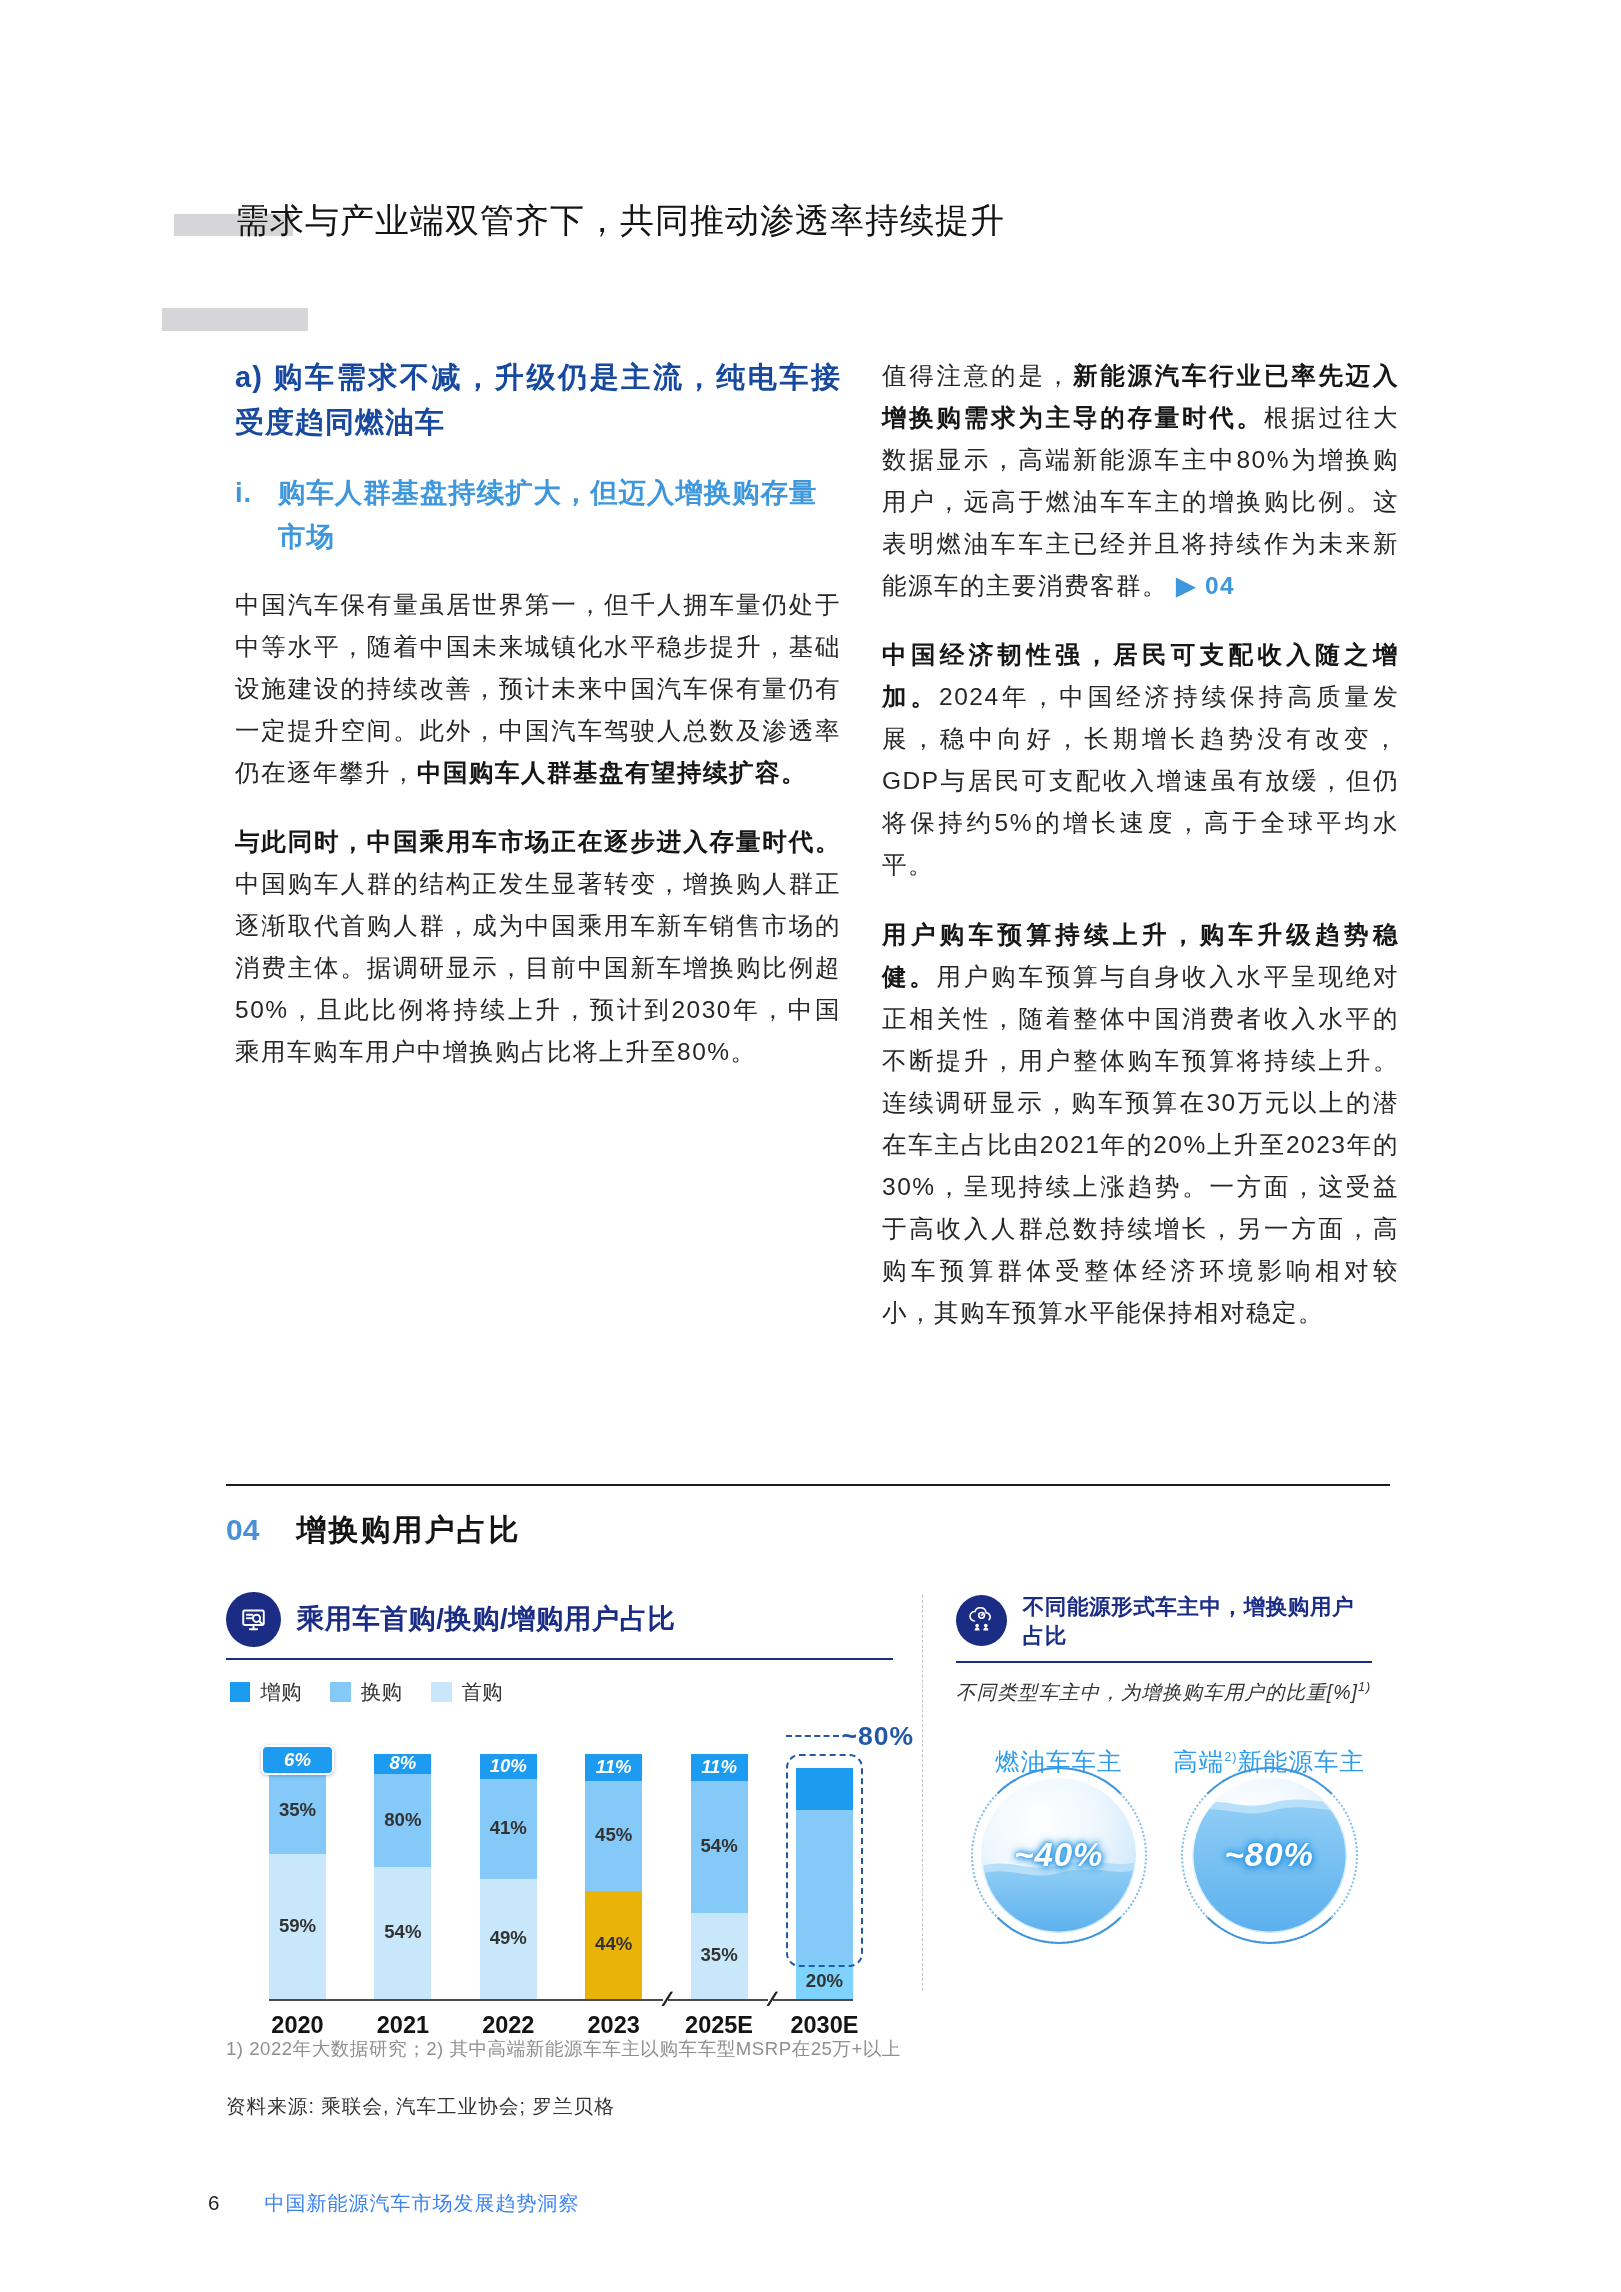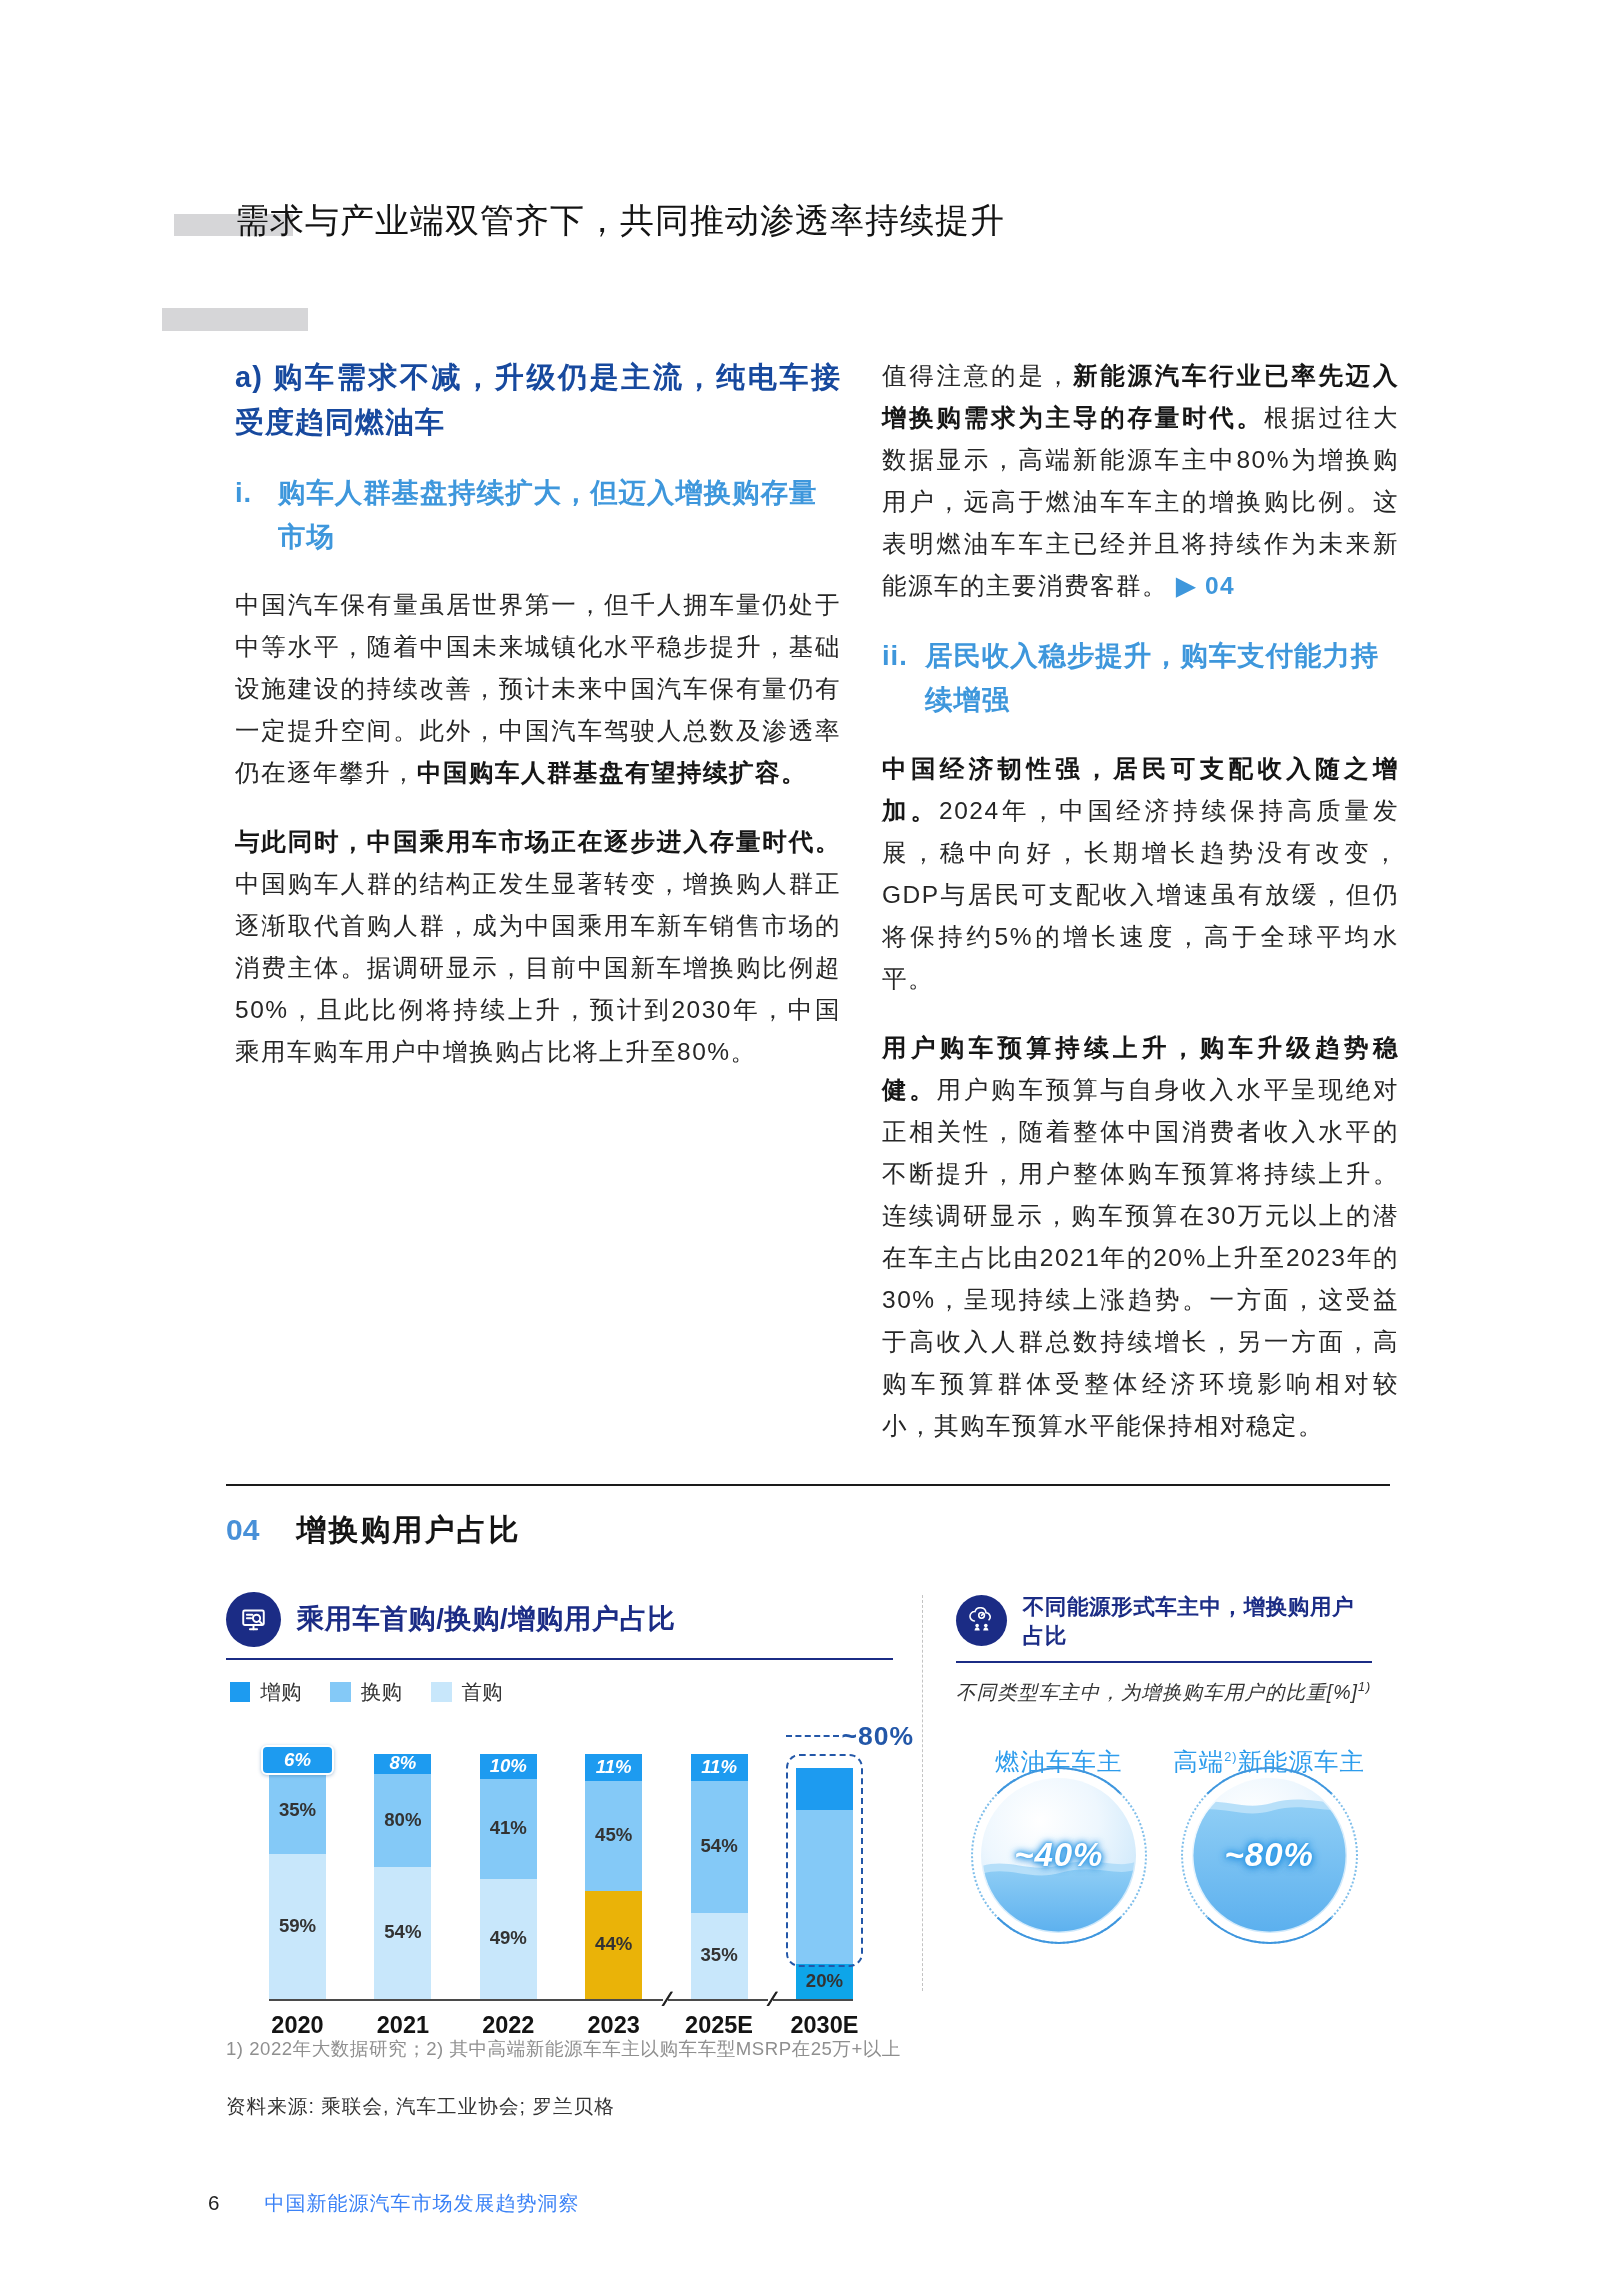--- a/index.html
+++ b/index.html
@@ -157,24 +157,20 @@
     <h3 class="sub-heading">
       <span class="num">i.</span>
       <span>购车人群基盘持续扩大，但迈入增换购存量市场</span>
     </h3>
     <p class="body-p"><span>中国汽车保有量虽居世界第一，但千人拥车量仍处于中等水平，随着中国未来城镇化水平稳步提升，基础设施建设的持续改善，预计未来中国汽车保有量仍有一定提升空间。此外，中国汽车驾驶人总数及渗透率仍在逐年攀升，</span><span class="bold">中国购车人群基盘有望持续扩容。</span></p>
     <p class="body-p"><span class="bold">与此同时，中国乘用车市场正在逐步进入存量时代。</span><span>中国购车人群的结构正发生显著转变，增换购人群正逐渐取代首购人群，成为中国乘用车新车销售市场的消费主体。据调研显示，目前中国新车增换购比例超50%，且此比例将持续上升，预计到2030年，中国乘用车购车用户中增换购占比将上升至80%。</span></p>
   </div>
 
   <div class="col col-right">
     <p class="body-p"><span>值得注意的是，</span><span class="bold">新能源汽车行业已率先迈入增换购需求为主导的存量时代。</span><span>根据过往大数据显示，高端新能源车主中80%为增换购用户，远高于燃油车车主的增换购比例。这表明燃油车车主已经并且将持续作为未来新能源车的主要消费客群。</span><span class="accent-ref"> ▶ 04</span></p>
-    <h3 class="sub-heading">
-      <span class="num">ii.</span>
-      <span>居民收入稳步提升，购车支付能力持续增强</span>
-    </h3>
     <p class="body-p"><span class="bold">中国经济韧性强，居民可支配收入随之增加。</span><span>2024年，中国经济持续保持高质量发展，稳中向好，长期增长趋势没有改变，GDP与居民可支配收入增速虽有放缓，但仍将保持约5%的增长速度，高于全球平均水平。</span></p>
     <p class="body-p"><span class="bold">用户购车预算持续上升，购车升级趋势稳健。</span><span>用户购车预算与自身收入水平呈现绝对正相关性，随着整体中国消费者收入水平的不断提升，用户整体购车预算将持续上升。连续调研显示，购车预算在30万元以上的潜在车主占比由2021年的20%上升至2023年的30%，呈现持续上涨趋势。一方面，这受益于高收入人群总数持续增长，另一方面，高购车预算群体受整体经济环境影响相对较小，其购车预算水平能保持相对稳定。</span></p>
   </div>
 
   <div class="figure">
     <div class="fig-head">
       <span class="fig-num">04</span>
       <span class="fig-title">增换购用户占比</span>
     </div>
 
@@ -280,21 +276,21 @@
                   <div class="seg s-bot" style="height: 86px; background: rgb(200, 231, 251);">
                     <span class="seg-label">35%</span>
                   </div>
                 </div>
                 <span class="x-label">2025E</span>
               </div>
               <div class="bar-col">
                 <div class="bar-stack">
                   <div class="seg s-top" style="height: 42px; background: rgb(29, 155, 240);"></div>
                   <div class="seg s-mid" style="height: 154px; background: rgb(132, 201, 247);"></div>
-                  <div class="seg s-bot" style="height: 35px; background: #0ea5e9;">
+                  <div class="seg s-bot" style="height: 35px; background: #7dd3fc;">
                     <span class="seg-label">20%</span>
                   </div>
                   <span class="dash-box"></span>
                   <span class="ann">
                     <span class="ann-line"></span>
                     <span class="ann-text">~80%</span>
                   </span>
                 </div>
                 <span class="x-label">2030E</span>
               </div>

